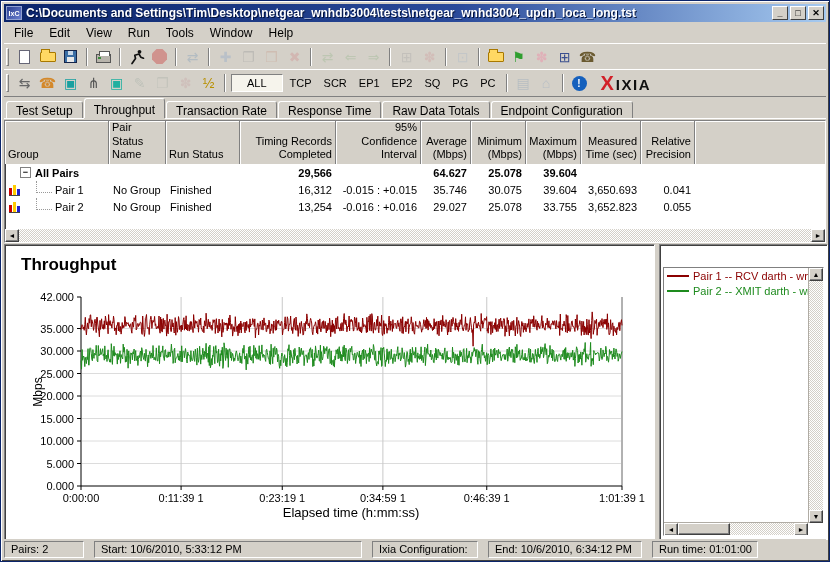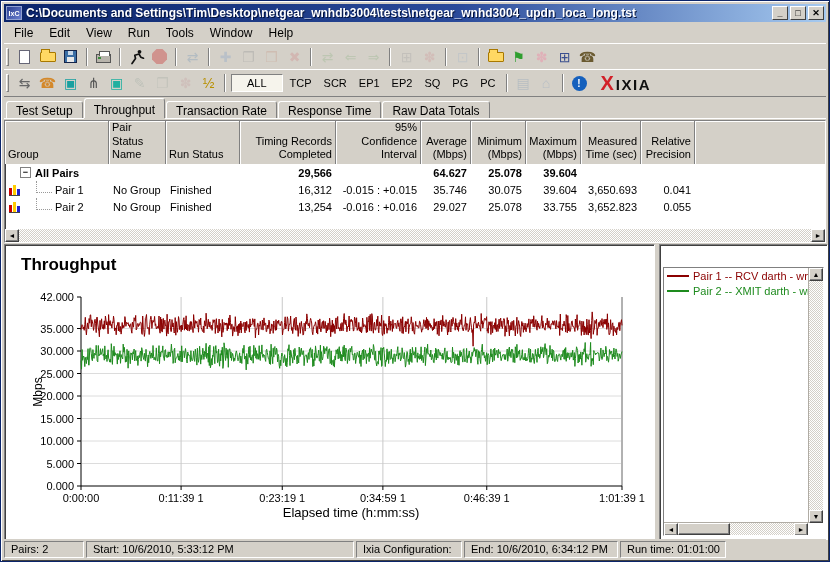--- a/index.html
+++ b/index.html
@@ -103,21 +103,21 @@
        border-color:#808080 #fff #fff #808080;background:#fff;overflow:hidden;}
   .legenditem{display:flex;align-items:center;height:15px;font-size:11px;white-space:nowrap;padding-left:3px;overflow:hidden;}
   .legswatch{width:22px;height:2px;margin-right:4px;flex:none;}
   .vscroll{position:absolute;top:0;right:0;bottom:12px;width:15px;border-left:1px solid #b0aca4;
        display:flex;flex-direction:column;justify-content:space-between;}
   .vscroll .sbtn{width:14px;}
   .hscroll2{position:absolute;left:0;right:15px;bottom:0;height:13px;display:flex;border-top:1px solid #b0aca4;}
   
   .statusbar{position:absolute;left:3px;right:3px;bottom:3px;height:19px;display:flex;align-items:stretch;
        background:#d4d0c8;padding-top:2px;font-size:11px;}
-  .scell{border:1px solid;border-color:#808080 #fff #fff #808080;padding:1px 6px;margin-right:2px;
+  .scell{border:1px solid;border-color:#808080 #fff #fff #808080;padding:1px 6px;margin-right:10px;
        white-space:nowrap;overflow:hidden;flex:none;}
 </style>
 </head>
 <body>
 
 <div id="app">
   <div class="titlebar">
     <span class="appicon">IxC</span>
     <span class="titletext">C:\Documents and Settings\Tim\Desktop\netgear_wnhdb3004\tests\netgear_wnhd3004_updn_loca_long.tst</span>
     <span id="winbtns" style="display:flex;">
@@ -280,20 +280,21 @@
       <span class="brandtxt">IXIA</span>
     </div>
   </div>
 
   <div class="tabsrow" id="tabs">
       <span class="tab">Test Setup</span>
       <span class="tab active">Throughput</span>
       <span class="tab">Transaction Rate</span>
       <span class="tab">Response Time</span>
       <span class="tab">Raw Data Totals</span>
+      <span class="tab">Endpoint Configuration</span>
     </div>
   <div class="tabline"></div>
 
   <div class="tablepanel">
     <div class="thead" id="thead">
         <div class="th" style="width: 104px;"><span style="text-align: left;">Group</span></div>
         <div class="th" style="width: 57px;"><span style="text-align: left;">Pair Status
 Name</span></div>
         <div class="th" style="width: 74px;"><span style="text-align: left;">Run Status</span></div>
         <div class="th" style="width: 96px;"><span style="text-align: right;">Timing Records

